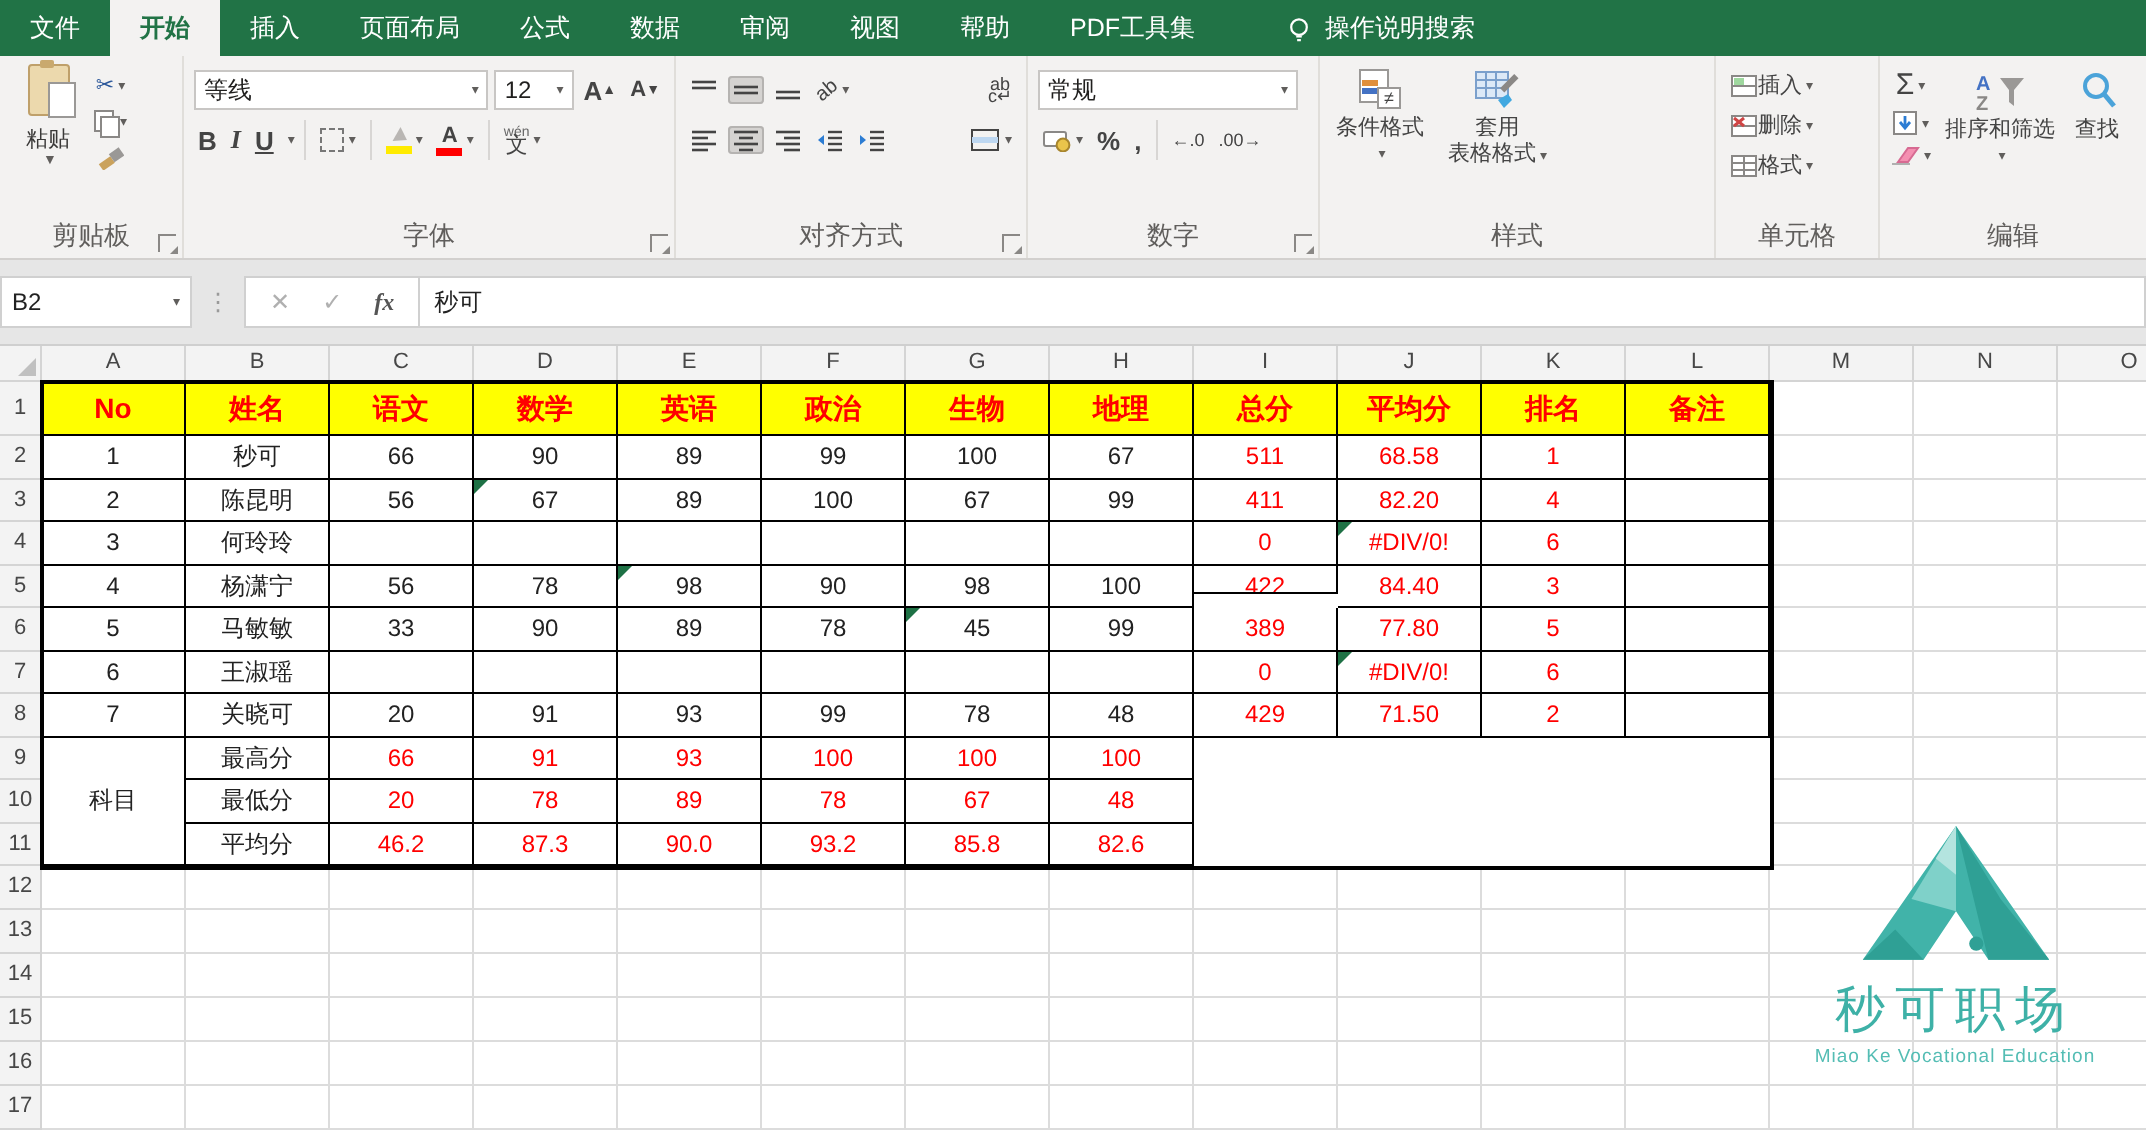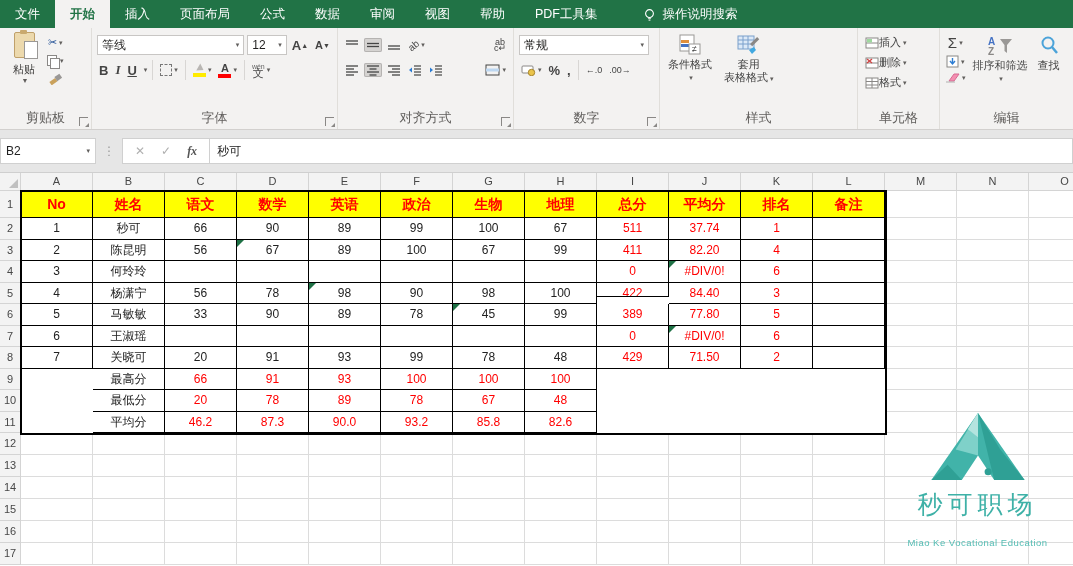--- a/index.html
+++ b/index.html
@@ -60,21 +60,21 @@
   .gcell{position:absolute;border-right:1px solid #dcdcdc;border-bottom:1px solid #dcdcdc;box-sizing:border-box;cursor:cell;}
   .tcell{position:absolute;border-right:1px solid #000;border-bottom:1px solid #000;box-sizing:border-box;background:#fff;text-align:center;overflow:hidden;white-space:nowrap;cursor:cell;}
   .tcell.yellow{background:#ffff00;color:#ff0000;font-weight:700;font-size:14px;}
   .tcell.red{color:#ff0000;}
   .emptybox{position:absolute;background:#fff;box-sizing:border-box;cursor:cell;}
   .touter{position:absolute;border:2px solid #000;box-sizing:border-box;pointer-events:none;}
   .flag{position:absolute;top:0;left:0;width:0;height:0;border-top:7px solid #1E7145;border-right:7px solid transparent;}
   
   .logo{position:absolute;left:890px;top:236px;width:175px;height:135px;text-align:center;pointer-events:none;}
   .logo-title{font-size:25px;color:#3EB1A7;letter-spacing:5px;margin-top:0;font-weight:400;}
-  .logo-sub{font-size:9.5px;color:#54BDB4;letter-spacing:.5px;margin-top:16px;}
+  .logo-sub{font-size:9.5px;color:#54BDB4;letter-spacing:.5px;margin-top:2px;}
 </style>
 </head>
 <body>
 
 <div class="app">
 
   <div class="tabbar">
     <div id="tabs" style="display:flex;align-items:stretch;">
         <div class="tab">文件</div>
         <div class="tab active">开始</div>
@@ -612,21 +612,21 @@
       <div class="tcell yellow" style="left: 813px; top: 18px; width: 72px; height: 27px; line-height: 26px;">备注</div>
       <div class="tcell" style="left: 21px; top: 45px; width: 72px; height: 21.5px; line-height: 20.5px;">1</div>
       <div class="tcell" style="left: 93px; top: 45px; width: 72px; height: 21.5px; line-height: 20.5px;">秒可</div>
       <div class="tcell" style="left: 165px; top: 45px; width: 72px; height: 21.5px; line-height: 20.5px;">66</div>
       <div class="tcell" style="left: 237px; top: 45px; width: 72px; height: 21.5px; line-height: 20.5px;">90</div>
       <div class="tcell" style="left: 309px; top: 45px; width: 72px; height: 21.5px; line-height: 20.5px;">89</div>
       <div class="tcell" style="left: 381px; top: 45px; width: 72px; height: 21.5px; line-height: 20.5px;">99</div>
       <div class="tcell" style="left: 453px; top: 45px; width: 72px; height: 21.5px; line-height: 20.5px;">100</div>
       <div class="tcell" style="left: 525px; top: 45px; width: 72px; height: 21.5px; line-height: 20.5px;">67</div>
       <div class="tcell red" style="left: 597px; top: 45px; width: 72px; height: 21.5px; line-height: 20.5px;">511</div>
-      <div class="tcell red" style="left: 669px; top: 45px; width: 72px; height: 21.5px; line-height: 20.5px;">37.74</div>
+      <div class="tcell red" style="left: 669px; top: 45px; width: 72px; height: 21.5px; line-height: 20.5px;">68.58</div>
       <div class="tcell red" style="left: 741px; top: 45px; width: 72px; height: 21.5px; line-height: 20.5px;">1</div>
       <div class="tcell" style="left: 813px; top: 45px; width: 72px; height: 21.5px; line-height: 20.5px;"></div>
       <div class="tcell" style="left: 21px; top: 66.5px; width: 72px; height: 21.5px; line-height: 20.5px;">2</div>
       <div class="tcell" style="left: 93px; top: 66.5px; width: 72px; height: 21.5px; line-height: 20.5px;">陈昆明</div>
       <div class="tcell" style="left: 165px; top: 66.5px; width: 72px; height: 21.5px; line-height: 20.5px;">56</div>
       <div class="tcell" style="left: 237px; top: 66.5px; width: 72px; height: 21.5px; line-height: 20.5px;">67<span class="flag"></span></div>
       <div class="tcell" style="left: 309px; top: 66.5px; width: 72px; height: 21.5px; line-height: 20.5px;">89</div>
       <div class="tcell" style="left: 381px; top: 66.5px; width: 72px; height: 21.5px; line-height: 20.5px;">100</div>
       <div class="tcell" style="left: 453px; top: 66.5px; width: 72px; height: 21.5px; line-height: 20.5px;">67</div>
       <div class="tcell" style="left: 525px; top: 66.5px; width: 72px; height: 21.5px; line-height: 20.5px;">99</div>
@@ -687,20 +687,21 @@
       <div class="tcell" style="left: 165px; top: 174px; width: 72px; height: 21.5px; line-height: 20.5px;">20</div>
       <div class="tcell" style="left: 237px; top: 174px; width: 72px; height: 21.5px; line-height: 20.5px;">91</div>
       <div class="tcell" style="left: 309px; top: 174px; width: 72px; height: 21.5px; line-height: 20.5px;">93</div>
       <div class="tcell" style="left: 381px; top: 174px; width: 72px; height: 21.5px; line-height: 20.5px;">99</div>
       <div class="tcell" style="left: 453px; top: 174px; width: 72px; height: 21.5px; line-height: 20.5px;">78</div>
       <div class="tcell" style="left: 525px; top: 174px; width: 72px; height: 21.5px; line-height: 20.5px;">48</div>
       <div class="tcell red" style="left: 597px; top: 174px; width: 72px; height: 21.5px; line-height: 20.5px;">429</div>
       <div class="tcell red" style="left: 669px; top: 174px; width: 72px; height: 21.5px; line-height: 20.5px;">71.50</div>
       <div class="tcell red" style="left: 741px; top: 174px; width: 72px; height: 21.5px; line-height: 20.5px;">2</div>
       <div class="tcell" style="left: 813px; top: 174px; width: 72px; height: 21.5px; line-height: 20.5px;"></div>
+      <div class="tcell" style="left: 21px; top: 195.5px; width: 72px; height: 64.5px; line-height: 63.5px;">科目</div>
       <div class="tcell" style="left: 93px; top: 195.5px; width: 72px; height: 21.5px; line-height: 20.5px;">最高分</div>
       <div class="tcell red" style="left: 165px; top: 195.5px; width: 72px; height: 21.5px; line-height: 20.5px;">66</div>
       <div class="tcell red" style="left: 237px; top: 195.5px; width: 72px; height: 21.5px; line-height: 20.5px;">91</div>
       <div class="tcell red" style="left: 309px; top: 195.5px; width: 72px; height: 21.5px; line-height: 20.5px;">93</div>
       <div class="tcell red" style="left: 381px; top: 195.5px; width: 72px; height: 21.5px; line-height: 20.5px;">100</div>
       <div class="tcell red" style="left: 453px; top: 195.5px; width: 72px; height: 21.5px; line-height: 20.5px;">100</div>
       <div class="tcell red" style="left: 525px; top: 195.5px; width: 72px; height: 21.5px; line-height: 20.5px;">100</div>
       <div class="tcell" style="left: 93px; top: 217px; width: 72px; height: 21.5px; line-height: 20.5px;">最低分</div>
       <div class="tcell red" style="left: 165px; top: 217px; width: 72px; height: 21.5px; line-height: 20.5px;">20</div>
       <div class="tcell red" style="left: 237px; top: 217px; width: 72px; height: 21.5px; line-height: 20.5px;">78</div>

